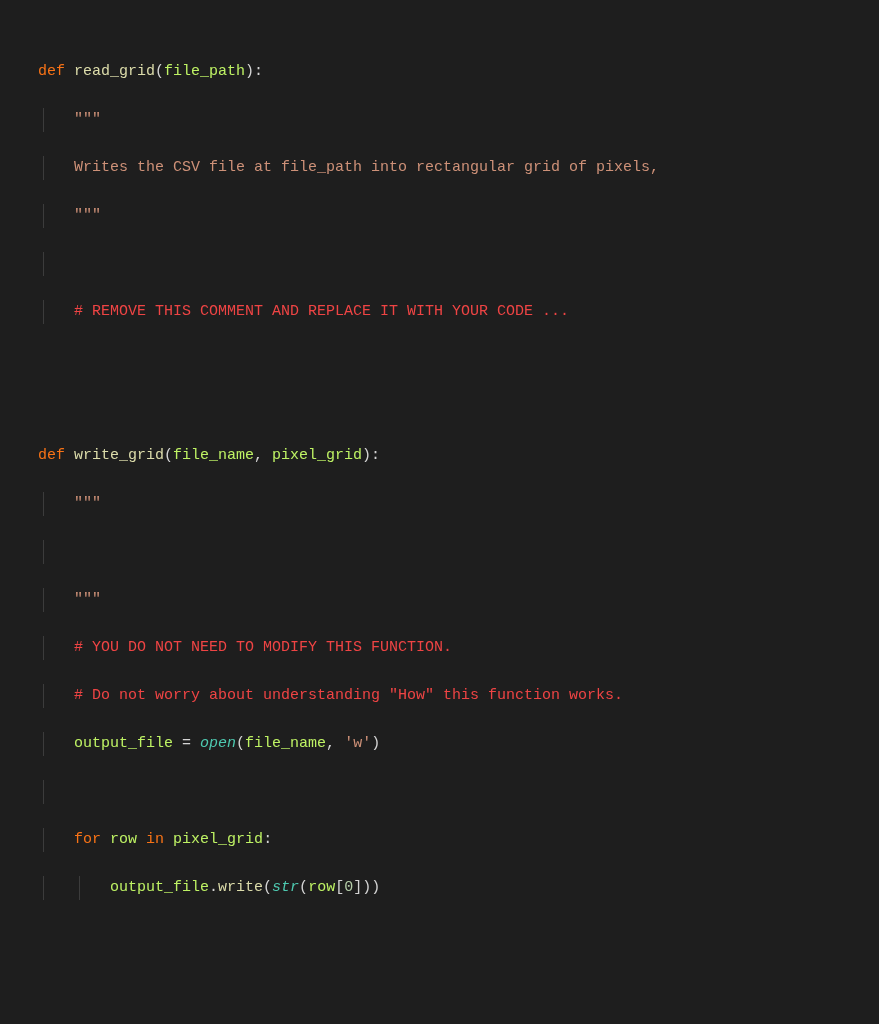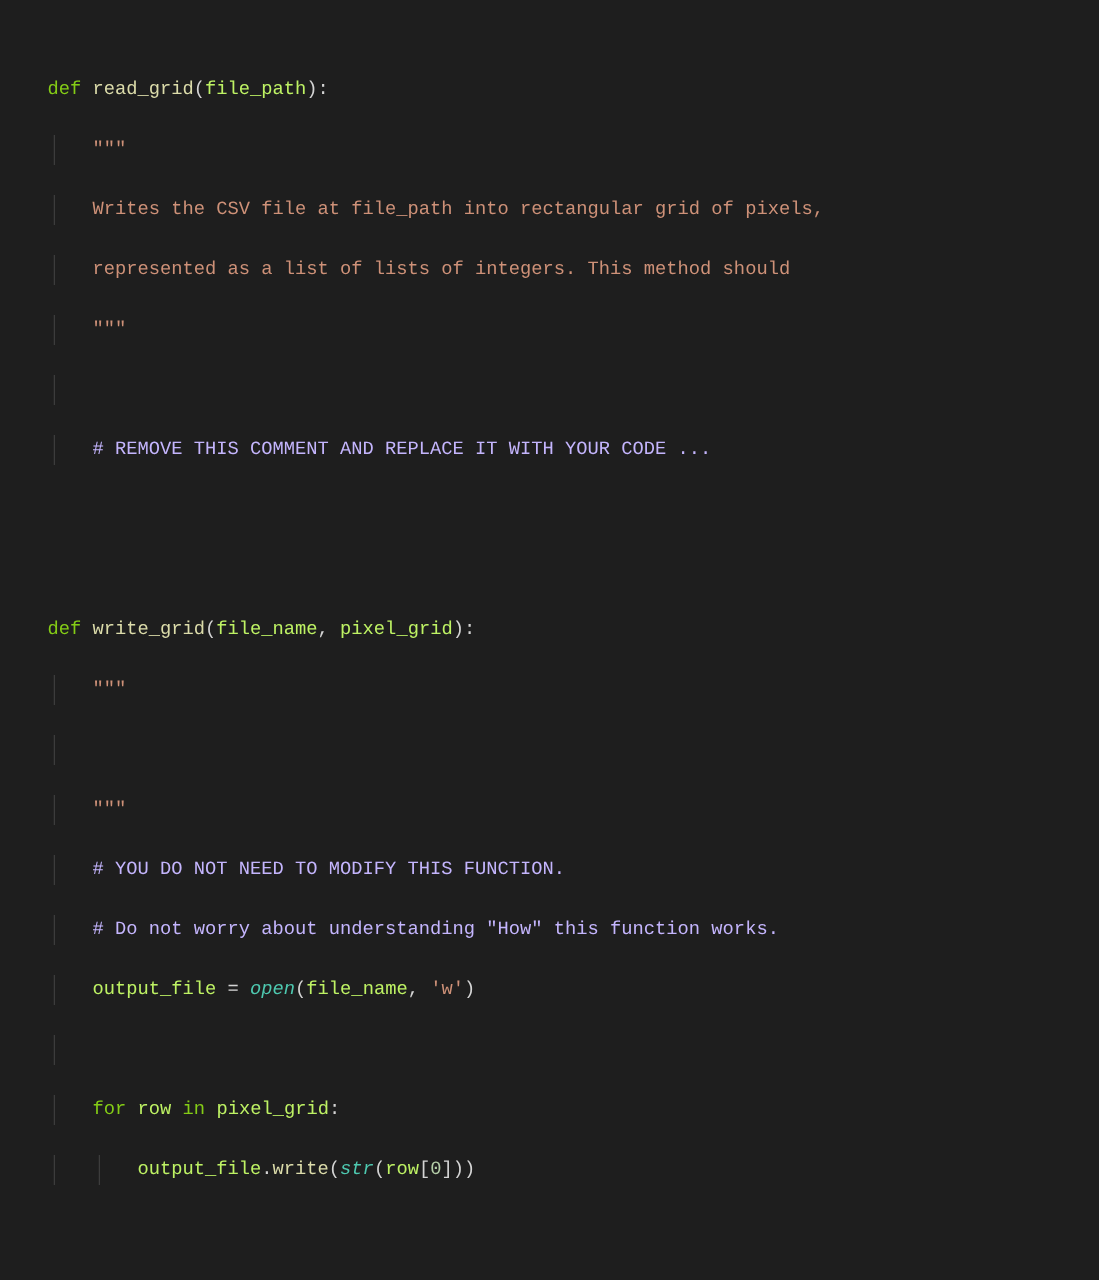--- a/index.html
+++ b/index.html
@@ -20,40 +20,39 @@
     white-space: pre;
     min-height: 24px;
     position: relative;
   }
   .indent-guide {
     border-left: 1px solid #3c3c3c;
     position: absolute;
     top: 0;
     bottom: 0;
   }
-  .kw { color: #84cc16; text-align: right; }       
+  .kw { color: #f97316; text-align: right; }       
   .fn { color: #dcdcaa; }       
   .param { color: #bef264; }    
   .punc { color: #d4d4d4; }
   .docstring { color: #ce9178; }
   .strlit { color: #ce9178; }
-  .comment { color: #c4b5fd; }
+  .comment { color: #ef4444; }
   .num { color: #b5cea8; }
   .builtin { color: #4ec9b0; font-style: italic; }
   .method { color: #dcdcaa; }
 </style>
 </head>
 <body>
 
 <div class="editor">
 
 <div class="line"><span class="kw">def</span> <span class="fn">read_grid</span><span class="punc">(</span><span class="param">file_path</span><span class="punc">):</span></div>
 <div class="line"><span class="indent-guide" style="left:0.5ch"></span>    <span class="docstring">"""</span></div>
 <div class="line"><span class="indent-guide" style="left:0.5ch"></span>    <span class="docstring">Writes the CSV file at file_path into rectangular grid of pixels,</span></div>
-<div class="line"><span class="indent-guide" style="left:0.5ch"></span>    <span class="docstring">represented as a list of lists of integers. This method should</span></div>
 <div class="line"><span class="indent-guide" style="left:0.5ch"></span>    <span class="docstring">"""</span></div>
 <div class="line"><span class="indent-guide" style="left:0.5ch"></span>    </div>
 <div class="line"><span class="indent-guide" style="left:0.5ch"></span>    <span class="comment"># REMOVE THIS COMMENT AND REPLACE IT WITH YOUR CODE ...</span></div>
 <div class="line"> </div>
 <div class="line"> </div>
 <div class="line"><span class="kw">def</span> <span class="fn">write_grid</span><span class="punc">(</span><span class="param">file_name</span><span class="punc">, </span><span class="param">pixel_grid</span><span class="punc">):</span></div>
 <div class="line"><span class="indent-guide" style="left:0.5ch"></span>    <span class="docstring">"""</span></div>
 <div class="line"><span class="indent-guide" style="left:0.5ch"></span>    </div>
 <div class="line"><span class="indent-guide" style="left:0.5ch"></span>    <span class="docstring">"""</span></div>
 <div class="line"><span class="indent-guide" style="left:0.5ch"></span>    <span class="comment"># YOU DO NOT NEED TO MODIFY THIS FUNCTION.</span></div>

